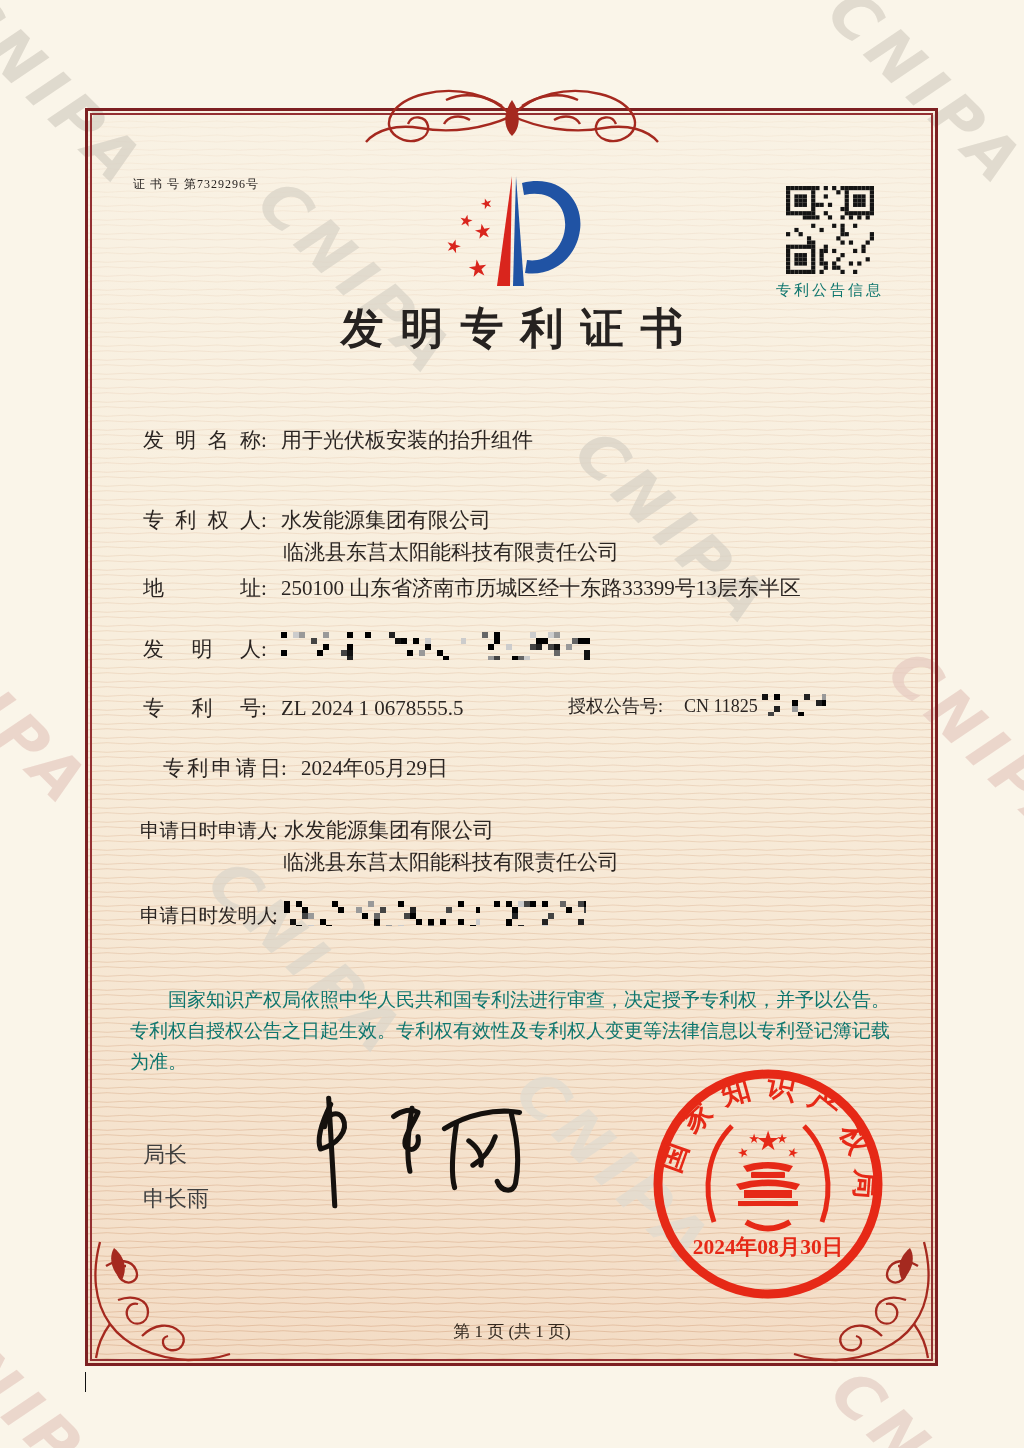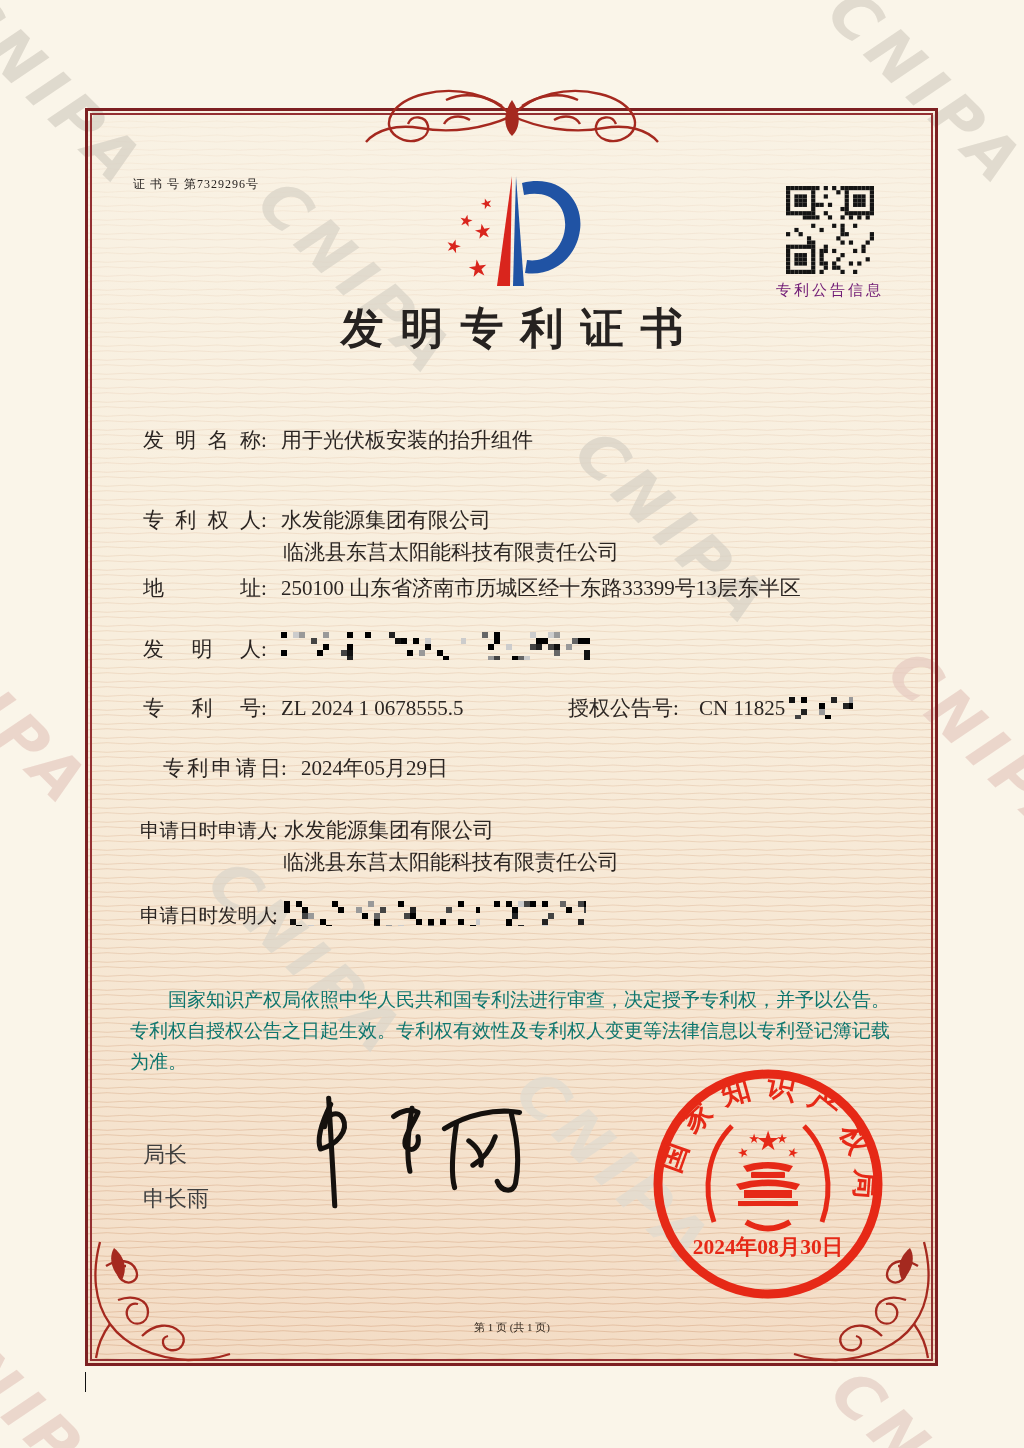--- a/index.html
+++ b/index.html
@@ -14,34 +14,34 @@
       font-size:62px;letter-spacing:8px;transform:rotate(45deg);transform-origin:left top;opacity:.75;white-space:nowrap;}
   .frame{position:absolute;left:85px;top:108px;width:853px;height:1258px;z-index:2;
          border:3px solid #7d2022;box-sizing:border-box;pointer-events:none;}
   .frame-inner{position:absolute;inset:2px;border:2px solid #943032;}
   .orn{position:absolute;z-index:2;}
   .content{position:absolute;inset:0;z-index:3;}
   .abs{position:absolute;}
   .certno{left:133px;top:176px;font-size:12px;letter-spacing:1px;color:#262220;}
   .title{left:0;top:300px;width:100%;text-align:center;font-size:43px;font-weight:700;
          letter-spacing:17px;text-indent:17px;color:#262220;}
-  .qr-caption{left:760px;top:281px;width:140px;text-align:center;font-size:15px;letter-spacing:3px;color:#701a75;}
+  .qr-caption{left:760px;top:281px;width:140px;text-align:center;font-size:15px;letter-spacing:3px;color:#0f766e;}
   .row{font-size:21px;white-space:nowrap;}
   .flabel{display:inline-block;width:118px;text-align:justify;text-align-last:justify;}
   .flabel2{display:inline-block;width:132px;font-size:19.5px;}
   .colon{display:inline-block;width:20px;}
   .colon2{display:inline-block;width:12px;}
   .val{color:#2b2522;}
-  .rcol{position:absolute;left:568px;font-size:21px;white-space:nowrap;}
+  .rcol{position:absolute;left:568px;font-size:18px;white-space:nowrap;}
   .rcol .colon-r{display:inline-block;width:16px;}
   .rcol .val{margin-left:10px;}
   .statement{left:130px;top:984px;width:778px;font-size:19px;line-height:31px;color:#0f766e;}
   .statement .l1{text-indent:2em;}
   .officer{left:143px;font-size:22px;font-family:"DejaVu Sans","Liberation Sans",sans-serif;color:#404040;}
-  .footer{left:0;top:1320px;width:100%;text-align:center;font-size:11px;color:#33291f;}
+  .footer{left:0;top:1320px;width:100%;text-align:center;font-size:17px;color:#33291f;}
   .mosaic{vertical-align:-4px;}
   .seal{left:648px;top:1062px;opacity:.95;}
   .sig{left:283px;top:1086px;}
 </style>
 </head>
 <body>
 
 <div class="page">
 
   <div class="panel-bg">

